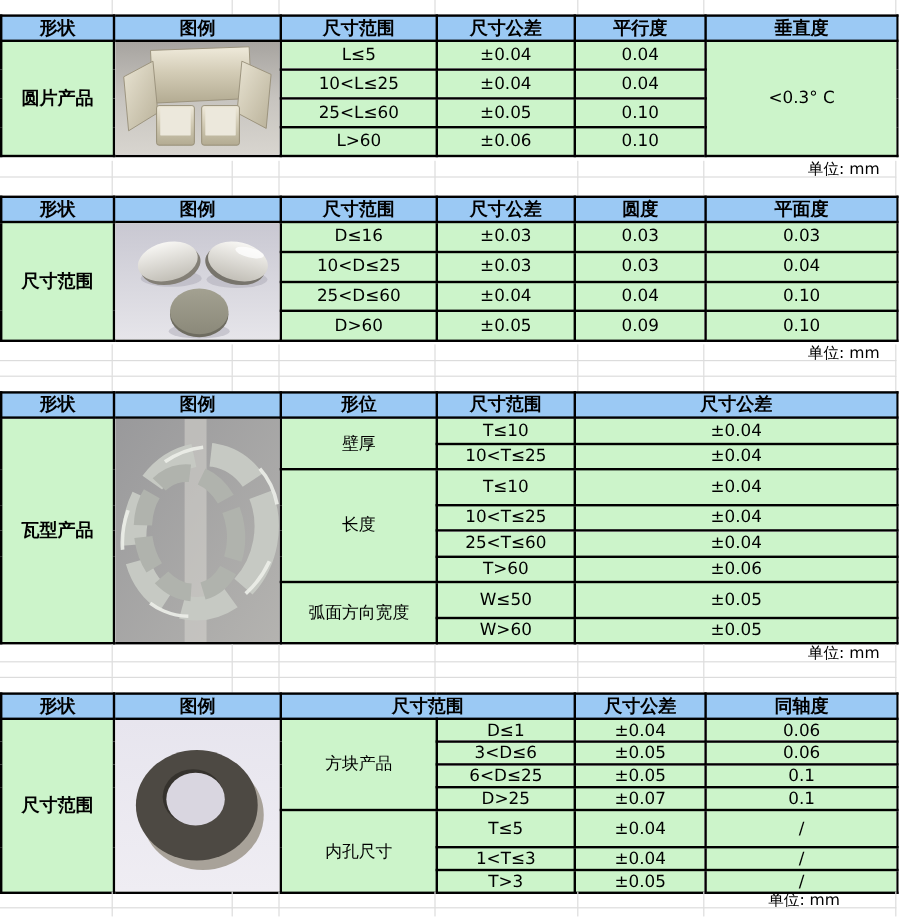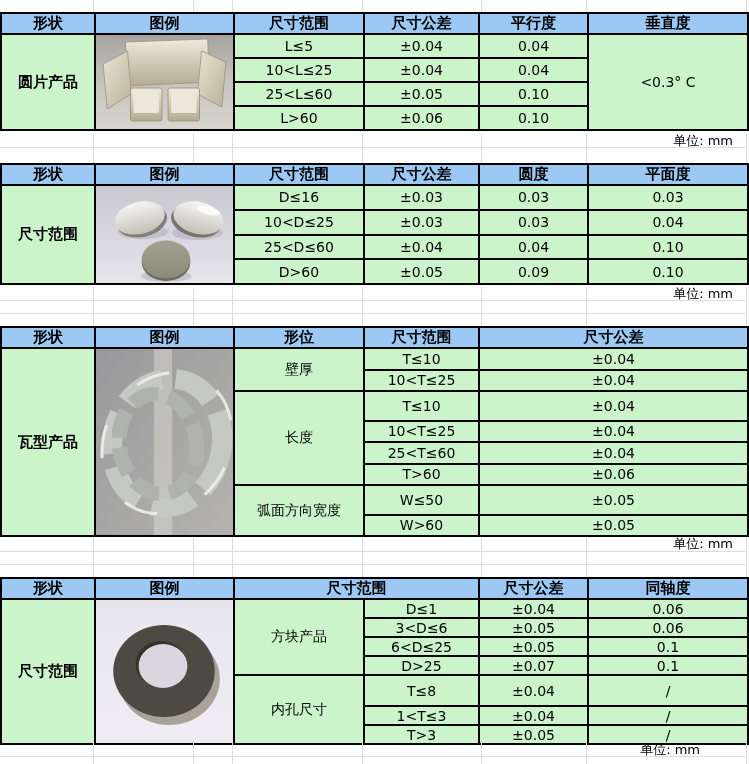--- a/index.html
+++ b/index.html
@@ -403,21 +403,21 @@
       <td>±0.05</td>
       <td>0.1</td>
     </tr>
     <tr class="dr">
       <td>D&gt;25</td>
       <td>±0.07</td>
       <td>0.1</td>
     </tr>
     <tr class="dr">
       <td rowspan="3">内孔尺寸</td>
-      <td>T≤8</td>
+      <td>T≤5</td>
       <td>±0.04</td>
       <td>/</td>
     </tr>
     <tr class="dr">
       <td>1&lt;T≤3</td>
       <td>±0.04</td>
       <td>/</td>
     </tr>
     <tr class="dr">
       <td>T&gt;3</td>

